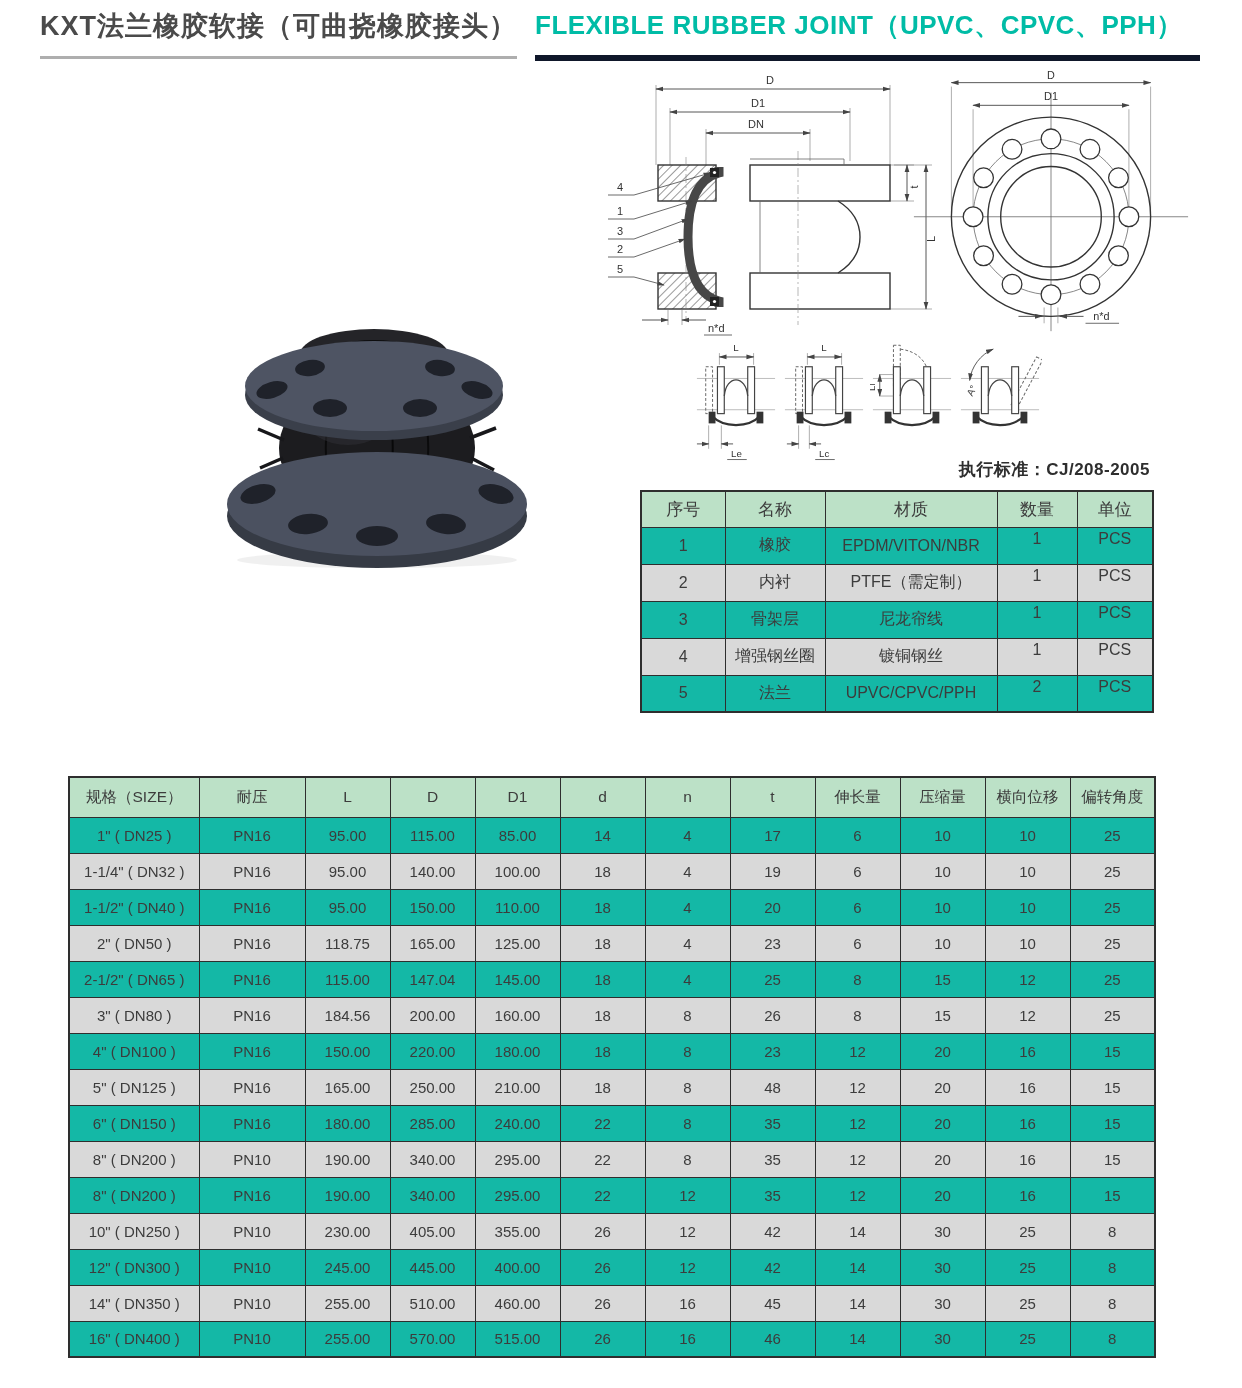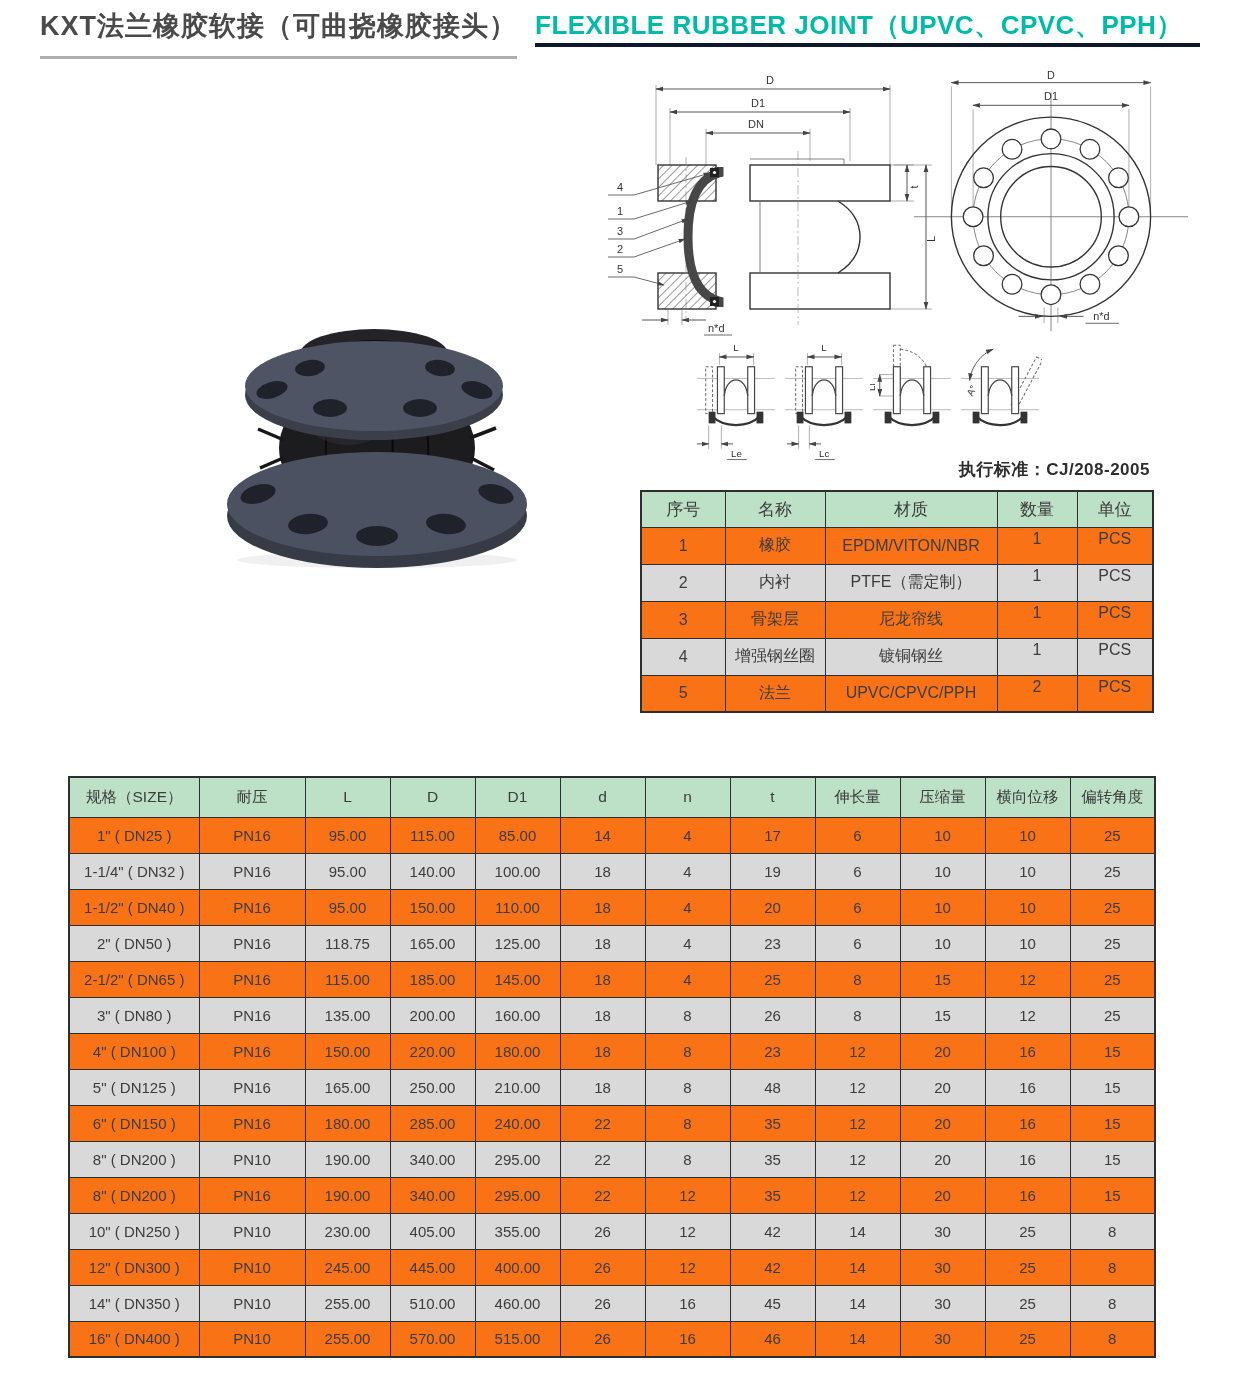--- a/index.html
+++ b/index.html
@@ -10,21 +10,21 @@
   }
   
   .header { position:absolute; left:40px; top:8px; width:1160px;
             display:flex; align-items:flex-start; gap:18px; }
   .title-zh {
     font-size:27px; font-weight:bold; color:#4a4a4a; letter-spacing:1px;
     padding-bottom:12px; border-bottom:3px solid #aeaeae; white-space:nowrap;
   }
   .title-en {
     font-size:26px; font-weight:bold; color:#00bca6; letter-spacing:0.5px;
-    border-bottom:4px solid #0f172a; white-space:nowrap; flex:1;
+    padding-bottom:12px; border-bottom:6px solid #0f172a; white-space:nowrap; flex:1;
   }
   
   .fig { position:absolute; }
   #photo   { left:222px; top:298px; width:310px; height:275px; }
   #section { left:598px; top:68px;  width:340px; height:272px; }
   #front   { left:908px; top:64px;  width:286px; height:272px; }
   #motions { left:694px; top:332px; width:348px; height:136px; display:flex; gap:4px; }
   #motions svg { width:84px; height:132px; }
   .standard-note { position:absolute; right:92px; top:458px; font-size:17px;
                    font-weight:bold; color:#2e2e2e; letter-spacing:0.5px; }
@@ -41,21 +41,21 @@
   .leader { stroke:#444; stroke-width:0.8; fill:none; }
   .hole   { fill:#fff; stroke:#333; stroke-width:1.3; }
   .pipe   { stroke:#aaa; stroke-width:0.8; }
   .post   { fill:#fff; stroke:#444; stroke-width:1.2; }
   .ghost  { fill:none; stroke:#666; stroke-width:1; stroke-dasharray:3,2; }
   .arch   { stroke:#444; stroke-width:1.3; fill:none; }
   .clamp  { stroke:#333; stroke-width:2.2; fill:none; }
   .foot   { fill:#333; }
   .mtext  { font-size:10px; }
   
-  table { border-collapse:collapse; table-layout:fixed; background:#f97316; }
+  table { border-collapse:collapse; table-layout:fixed; background:#14b8a6; }
   th,td { border:1.5px solid #2e2e2e; text-align:center; vertical-align:middle;
           overflow:hidden; white-space:nowrap; }
   thead th { background:#bce1c7; font-weight:normal; }
   tbody tr:nth-child(even) td { background:#d9d9d9; }
   #parts-table { position:absolute; left:640px; top:490px; width:512px;
                  border:2.5px solid #2e2e2e; }
   #parts-table th { height:36px; font-size:17px; }
   #parts-table td { height:37px; font-size:16px; }
   #parts-table td:nth-child(4), #parts-table td:nth-child(5)
                { vertical-align:top; padding-top:2px; line-height:1.15; }
@@ -458,34 +458,34 @@
         <td>23</td>
         <td>6</td>
         <td>10</td>
         <td>10</td>
         <td>25</td>
       </tr>
       <tr>
         <td>2-1/2" ( DN65 )</td>
         <td>PN16</td>
         <td>115.00</td>
-        <td>185.00</td>
+        <td>147.04</td>
         <td>145.00</td>
         <td>18</td>
         <td>4</td>
         <td>25</td>
         <td>8</td>
         <td>15</td>
         <td>12</td>
         <td>25</td>
       </tr>
       <tr>
         <td>3" ( DN80 )</td>
         <td>PN16</td>
-        <td>135.00</td>
+        <td>184.56</td>
         <td>200.00</td>
         <td>160.00</td>
         <td>18</td>
         <td>8</td>
         <td>26</td>
         <td>8</td>
         <td>15</td>
         <td>12</td>
         <td>25</td>
       </tr>

